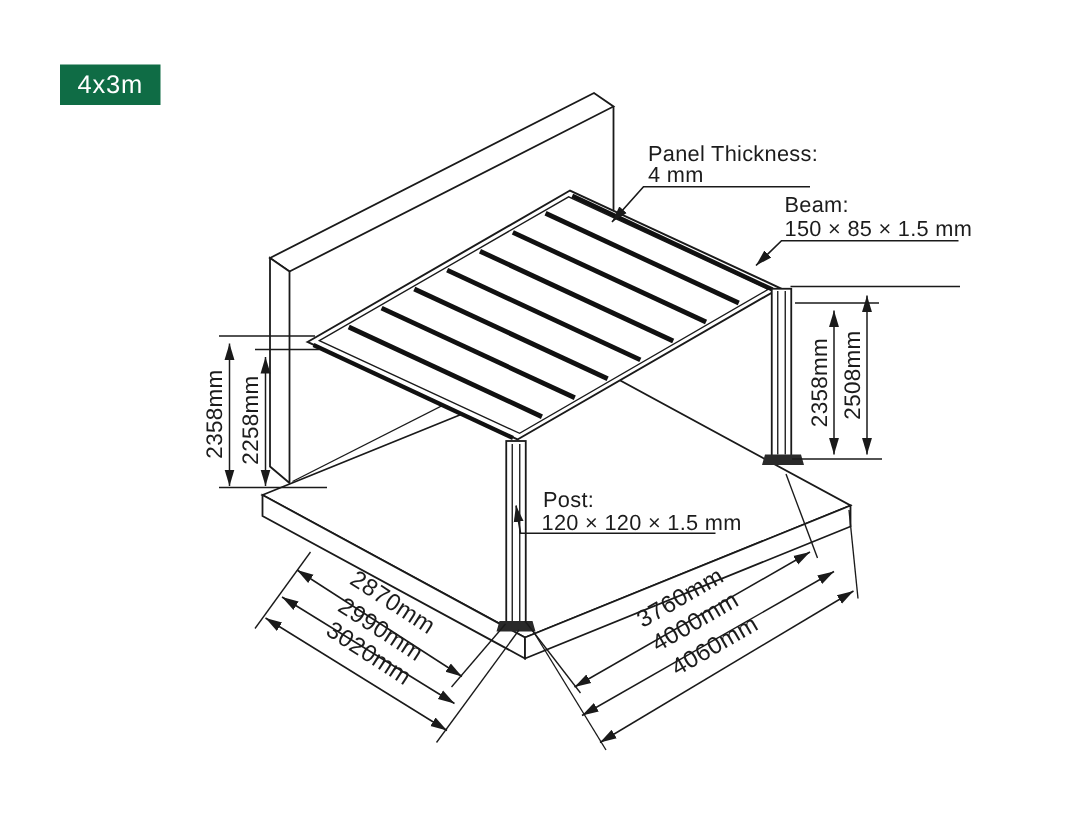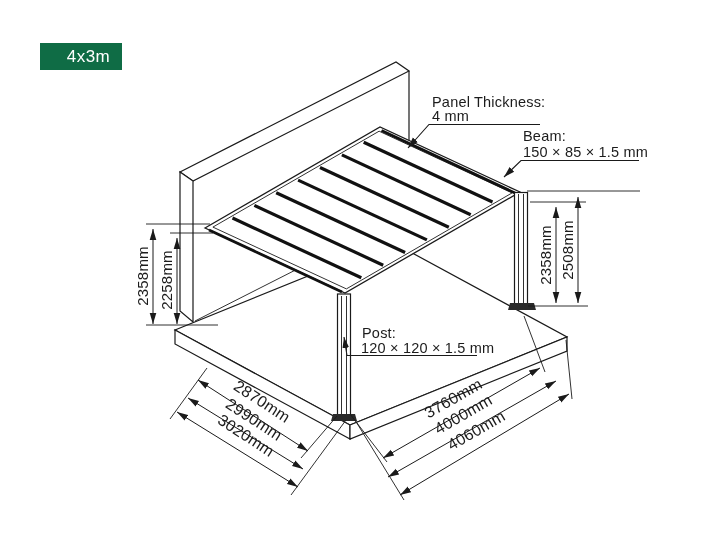--- a/index.html
+++ b/index.html
@@ -3,21 +3,21 @@
 <meta charset="utf-8">
 <style>
   html,body{margin:0;padding:0;background:#fff;}
   .stage{
     position:relative;width:720px;height:554px;background:#ffffff;overflow:hidden;
     font-family:"Liberation Sans", sans-serif;
   }
   .badge{
     position:absolute;left:40px;top:43px;width:67px;height:27px;
     display:flex;align-items:center;justify-content:center;
-    color:#ffffff;font-size:17px;letter-spacing:.5px;padding-left:15px;
+    color:#ffffff;font-size:17px;letter-spacing:.5px;
   }
   svg{position:absolute;left:0;top:0;}
   .edge{stroke:#1a1a1a;stroke-width:1.2;fill:none;}
   .face{fill:#ffffff;stroke:#1a1a1a;stroke-width:1.2;}
   .facenostroke{fill:#ffffff;stroke:none;}
   .thin{stroke:#1a1a1a;stroke-width:0.9;fill:none;}
   .beamline{stroke:#111111;stroke-width:2.8;fill:none;}
   .stripe{stroke:#111111;stroke-width:3.2;fill:none;}
   .dimline{stroke:#1a1a1a;stroke-width:1;fill:none;}
   .extline{stroke:#1a1a1a;stroke-width:0.9;fill:none;}

